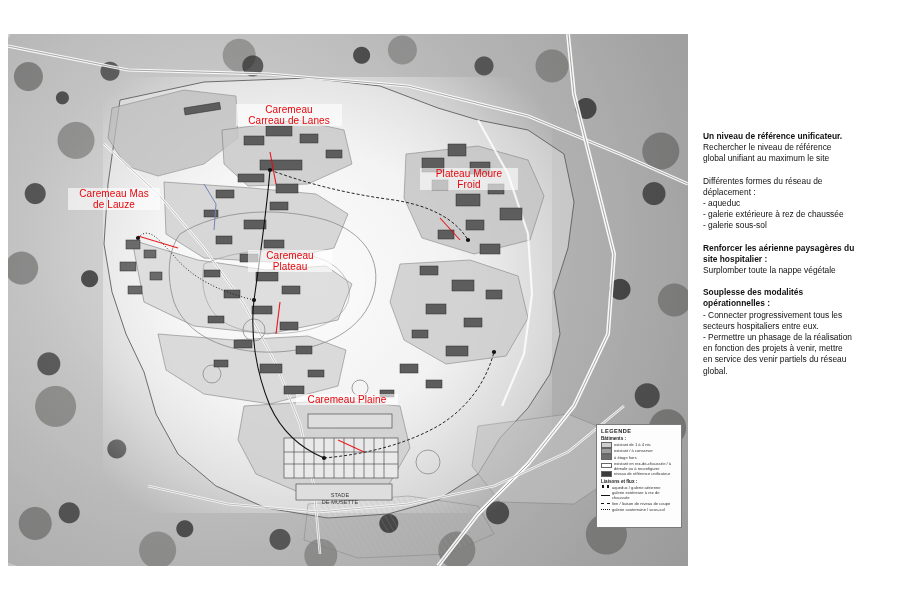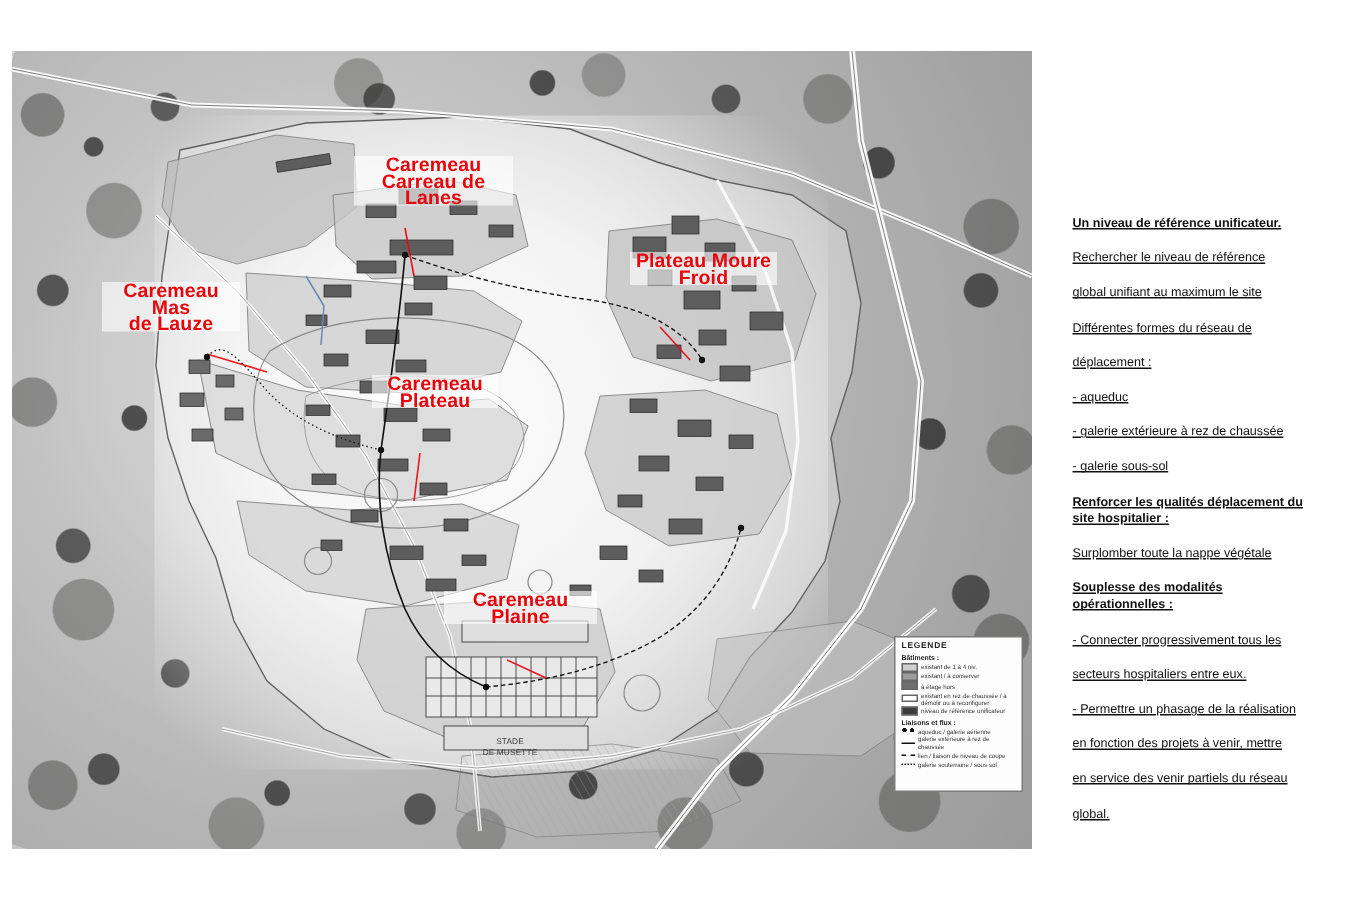--- a/index.html
+++ b/index.html
@@ -99,22 +99,22 @@
   .plan-overlay {
     position: absolute;
     inset: 0;
   }
   .plan-overlay svg { display: block; }
 
   
   .map-label {
     position: absolute;
     color: #e8060c;
-    font-weight: bold;
-    font-size: 13px;
+    font-weight: normal;
+    font-size: 10px;
     line-height: 11px;
     text-align: center;
     background: rgba(255,255,255,.62);
     padding: 0 1px;
     white-space: pre-line;
     letter-spacing: .1px;
   }
   .map-label.small {
     color: #3a3a3a;
     font-weight: normal;
@@ -184,21 +184,21 @@
     left: 703px;
     top: 131px;
     width: 186px;
     font-size: 8.4px;
     line-height: 11.2px;
     color: #111;
   }
   .notes .block { margin-bottom: 11px; }
   .notes .b { font-weight: bold; }
   .notes p { margin: 0; }
-  .notes .tight { margin: 12px; text-decoration: underline; }
+  .notes .tight { margin: 0; }
 </style>
 </head>
 <body>
 
 <div id="page">
 
   <div class="map-panel">
 
     <div class="aerial"></div>
     <div class="veg"></div>
@@ -425,21 +425,21 @@
 
     <div class="block">
       <p class="tight">Différentes formes du réseau de</p>
       <p class="tight">déplacement :</p>
       <p class="tight">- aqueduc</p>
       <p class="tight">- galerie extérieure à rez de chaussée</p>
       <p class="tight">- galerie sous-sol</p>
     </div>
 
     <div class="block">
-      <p class="b tight" style="white-space:pre-line;">Renforcer les qualités déplacement du
+      <p class="b tight" style="white-space:pre-line;">Renforcer les aérienne paysagères du
 site hospitalier :</p>
       <p class="tight">Surplomber toute la nappe végétale</p>
     </div>
 
     <div class="block">
       <p class="b tight" style="white-space:pre-line;">Souplesse des modalités
 opérationnelles :</p>
       <p class="tight">- Connecter progressivement tous les</p>
       <p class="tight">secteurs hospitaliers entre eux.</p>
       <p class="tight">- Permettre un phasage de la réalisation</p>

